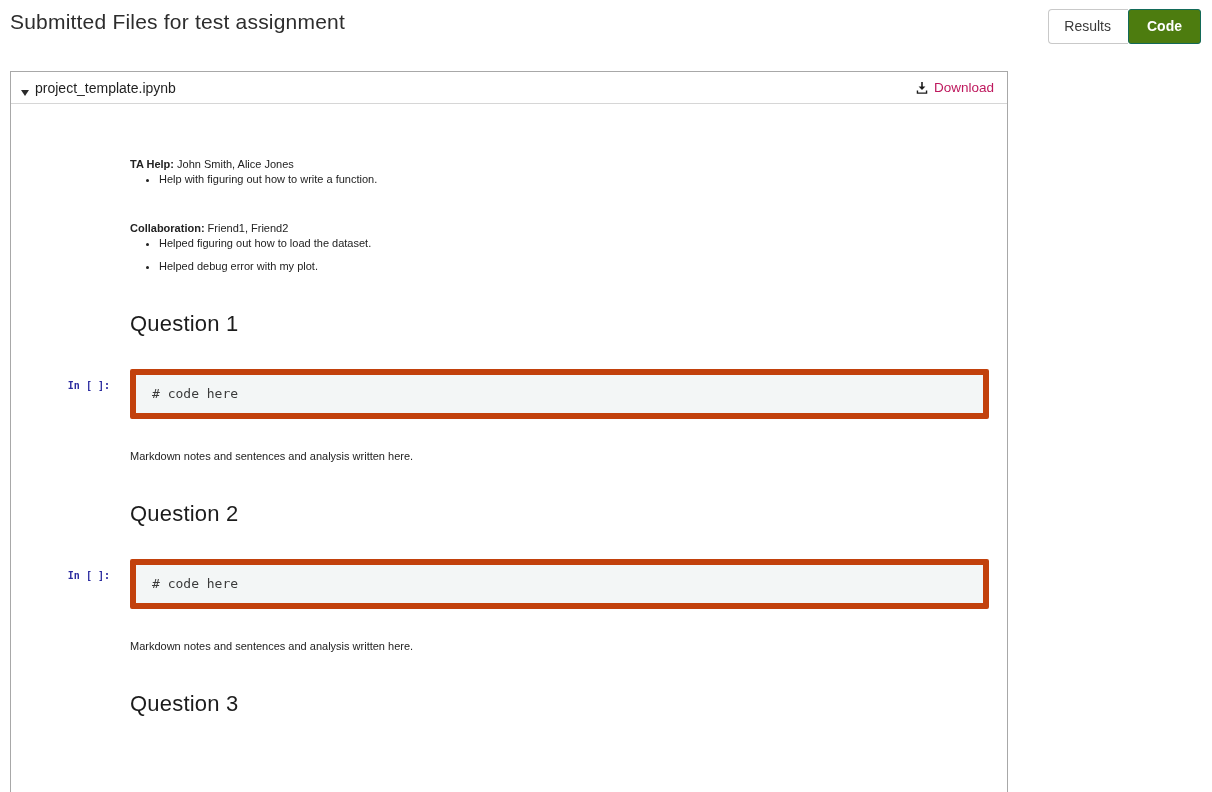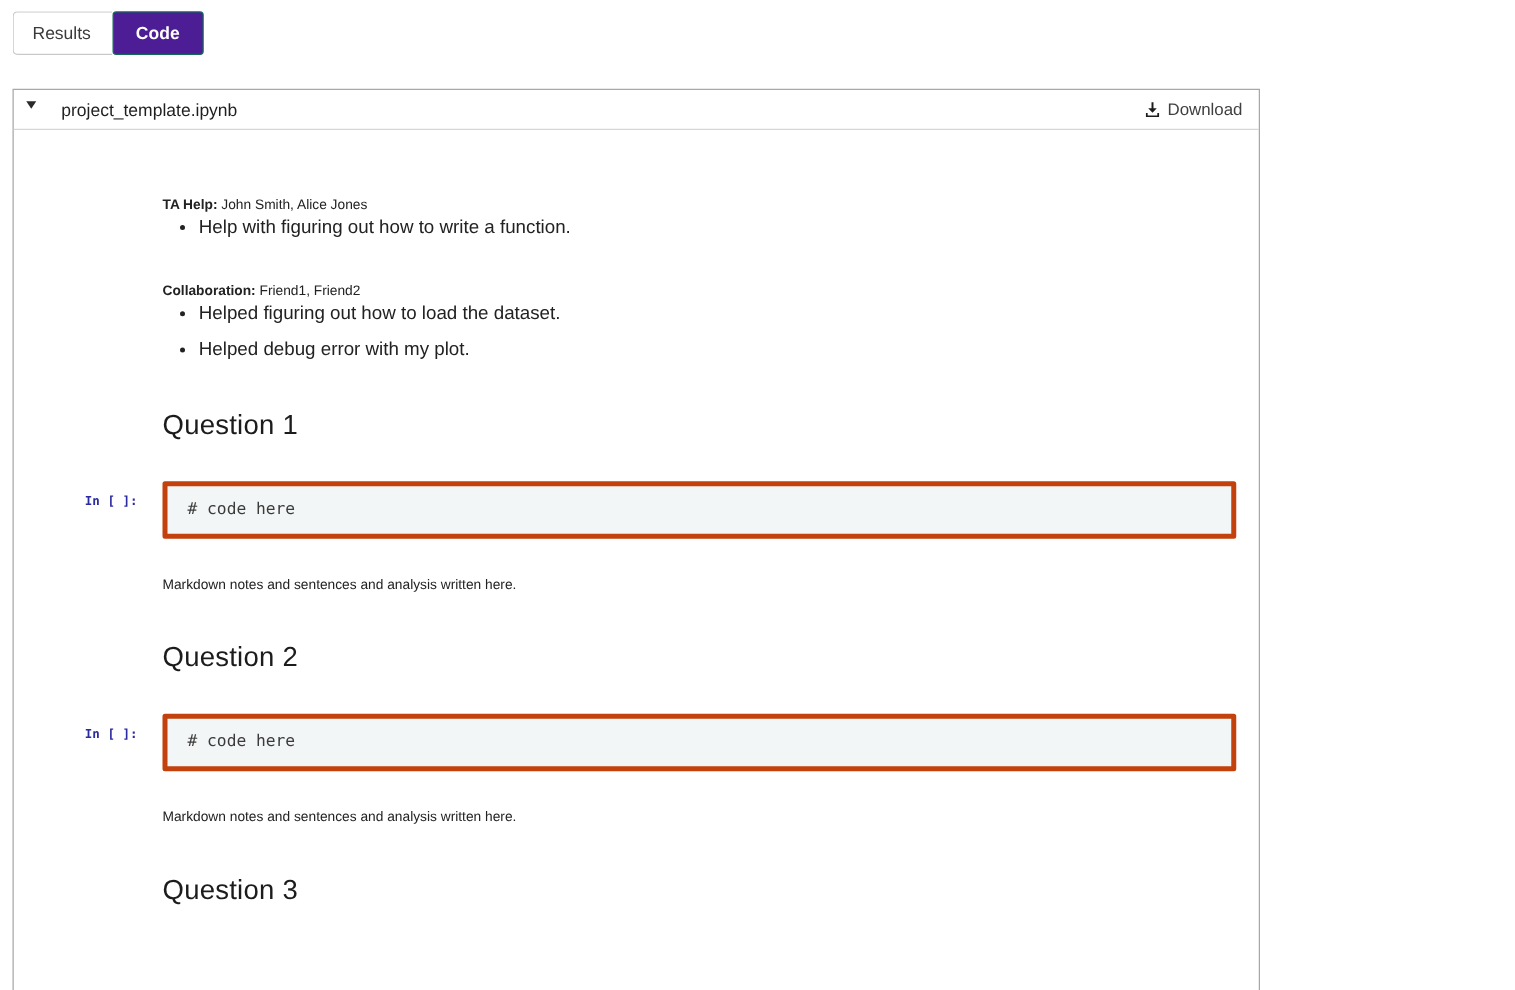--- a/index.html
+++ b/index.html
@@ -32,21 +32,21 @@
     font-size: 14px;
     line-height: 1;
     padding: 9px 17px 10px;
     border: 1px solid #c9c9c9;
     background: #ffffff;
     color: #3a3a3a;
     cursor: pointer;
   }
   .btn-left { border-radius: 4px 0 0 4px; border-right: none; padding-left: 15px; }
   .btn-active {
-    background: #4c1d95;
+    background: #4d7c0f;
     border: 1px solid #136a59;
     color: #ffffff;
     font-weight: 700;
     border-radius: 3px;
     padding: 9px 18px 10px;
   }
 
   
   .file-panel {
     position: absolute;
@@ -60,38 +60,38 @@
   .file-header {
     display: flex;
     align-items: center;
     justify-content: space-between;
     height: 32px;
     padding: 0 13px 0 10px;
     border-bottom: 1px solid #d6d6d6;
   }
   .file-toggle {
     display: flex;
-    align-items: flex-start;
-    gap: 20px;
+    align-items: flex-end;
+    gap: 6px;
     cursor: pointer;
   }
   .caret-down {
     width: 0; height: 0;
     border-left: 4.5px solid transparent;
     border-right: 4.5px solid transparent;
     border-top: 6px solid #2a2a2a;
     margin-top: 1px;
   }
   .file-name { font-size: 14px; color: #1f1f1f; }
   .download-link {
     display: flex;
     align-items: center;
     gap: 5px;
     font-size: 13.5px;
-    color: #404040;
+    color: #be185d;
     text-decoration: none;
     cursor: pointer;
   }
   .download-link svg { display: block; }
 
   
   .nb { padding-top: 16px; }
   .nb-row { display: flex; }
   .prompt-col {
     flex: 0 0 119px;
@@ -117,46 +117,47 @@
 
   .nb p { font-size: 11px; color: #222; line-height: 1.35; }
   .p-ta { margin-top: 37px; }
   .p-collab { margin-top: 34px; }
   .p-md { margin-top: 30px; }
   .nb strong { font-weight: 700; }
 
   .nb ul { margin: 0; padding-left: 29px; }
   .ul-ta { margin-top: 26px; }
   .ul-collab { margin-top: 31px; }
-  .nb li { font-size: 15px; color: #222; margin-bottom: 9px; line-height: 1.35; }
+  .nb li { font-size: 11px; color: #222; margin-bottom: 9px; line-height: 1.35; }
   .nb li:last-child { margin-bottom: 0; }
 
   .q-heading {
     font-size: 22px;
     font-weight: 400;
     color: #1c1c1c;
     margin-top: 37px;
     letter-spacing: 0.2px;
   }
   .code-row { margin-top: 32px; }
   .input-area {
     background: #f3f6f6;
-    border: 4px solid #c2410c;
+    border: 6px solid #c2410c;
     border-radius: 2px;
     padding: 11px 14px 12px 16px;
     font-family: "DejaVu Sans Mono", monospace;
     font-size: 13px;
     color: #3b3b3b;
     white-space: pre;
   }
 </style>
 </head>
 <body>
 
 <div class="top-bar">
+  <h1 class="page-title">Submitted Files for test assignment</h1>
   <div class="btn-group">
     <button class="btn btn-left">Results</button>
     <button class="btn btn-active">Code</button>
   </div>
 </div>
 
 <div class="file-panel">
   <div class="file-header">
     <div class="file-toggle">
       <span class="caret-down"></span>

